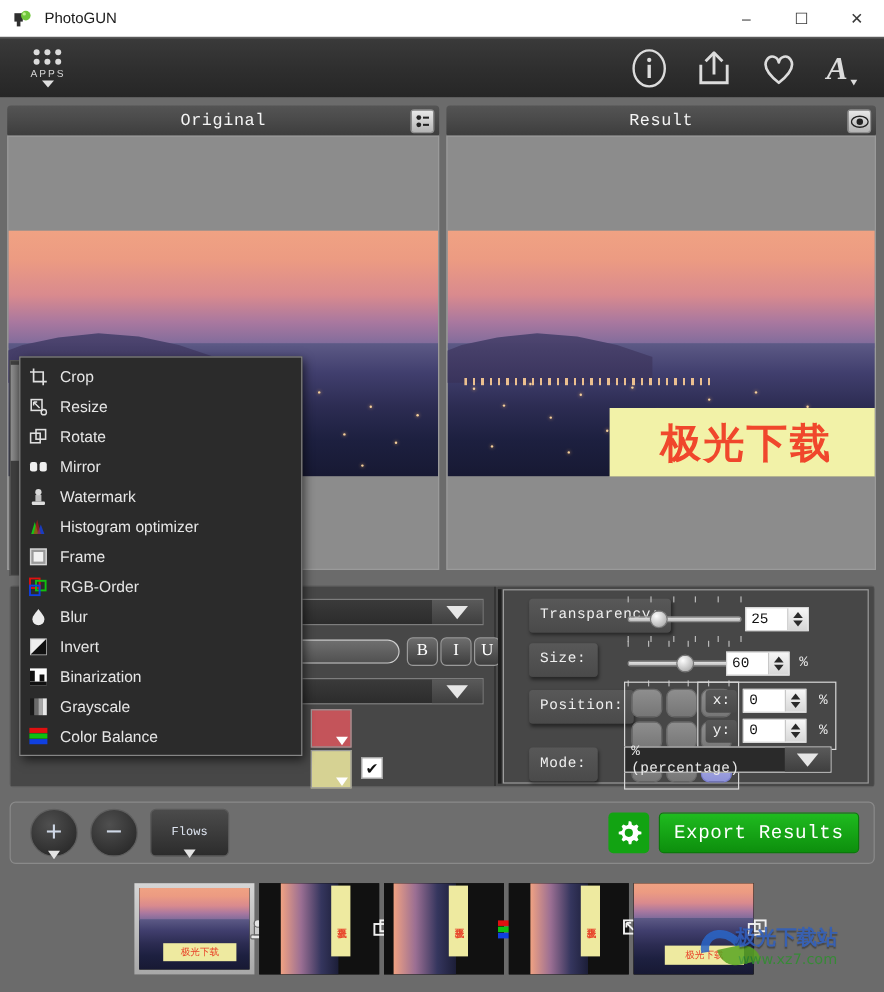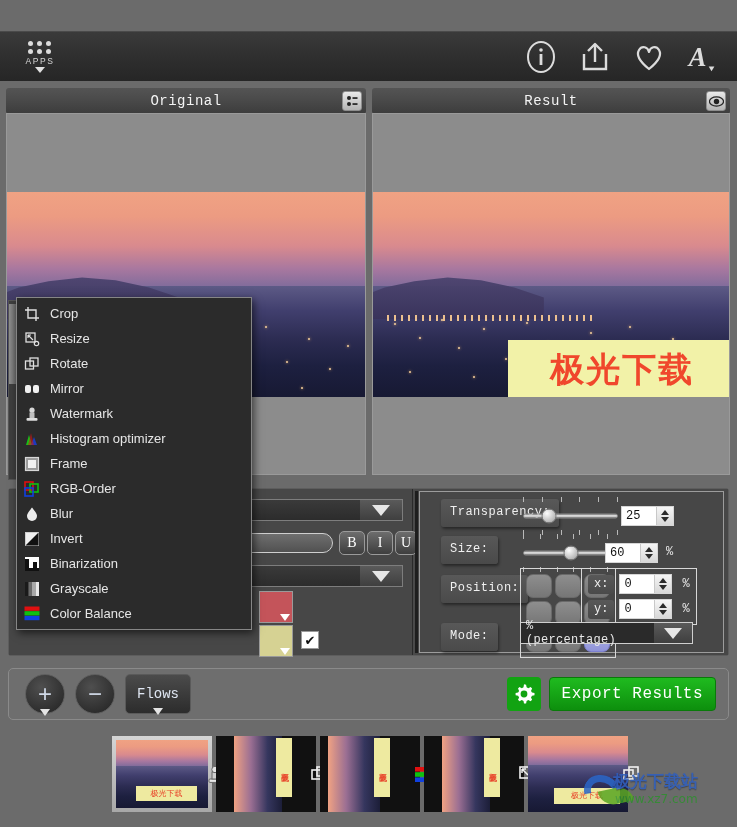--- a/index.html
+++ b/index.html
@@ -232,21 +232,21 @@
     color: #cfd8e6; font-size: 24px; cursor: pointer; font-family:"Liberation Sans",sans-serif;
   }
   .circ-btn .cc {
     position:absolute; bottom:-3px; left:50%; transform:translateX(-50%);
     width:0;height:0;border-left:5px solid transparent;border-right:5px solid transparent;
     border-top:7px solid #e4e4e4;
   }
   .flows-btn {
     position: relative; height: 40px; min-width: 66px; border-radius: 5px;
     background: linear-gradient(180deg,#4b4b4b,#2c2c2c); border: 1px solid #5a5a5a;
-    color: #dfe6f2; font-size: 14px; font-family: "Liberation Mono", monospace;
+    color: #dfe6f2; font-size: 10px; font-family: "Liberation Mono", monospace;
     display: flex; align-items: center; justify-content: center; padding: 0 10px; cursor: pointer;
   }
   .flows-btn .cc {
     position:absolute; bottom:-2px; left:50%; transform:translateX(-50%);
     width:0;height:0;border-left:5px solid transparent;border-right:5px solid transparent;
     border-top:7px solid #e4e4e4;
   }
   #gear-btn {
     width: 34px; height: 34px; border-radius: 4px; background: #12a312;
     display: flex; align-items: center; justify-content: center; cursor: pointer;
@@ -322,20 +322,36 @@
   #sitemark .leaf {
     position:absolute; left:14px; top:22px; width:34px; height:16px;
     background:#5aa522; border-radius: 0 16px 0 16px; transform: rotate(-12deg);
   }
 </style>
 </head>
 <body>
 
 <div id="app">
 
+  <div id="titlebar">
+    <span class="tb-icon">
+      <svg width="16" height="16" viewBox="0 0 16 16">
+        <rect x="1" y="4" width="7" height="7" fill="#2f2f2f"></rect>
+        <rect x="3" y="10" width="3" height="5" fill="#2f2f2f"></rect>
+        <circle cx="10.5" cy="6" r="4" fill="#6fc63a"></circle>
+        <circle cx="9.2" cy="4.6" r="1.4" fill="#bff08e"></circle>
+      </svg>
+    </span>
+    <span class="tb-title">PhotoGUN</span>
+    <div class="win-btns">
+      <div class="win-btn">–</div>
+      <div class="win-btn">☐</div>
+      <div class="win-btn close">✕</div>
+    </div>
+  </div>
 
   <div id="toolbar">
     <div id="apps-btn">
       <div class="dot-grid">
         <i></i>
           <i></i>
           <i></i>
           <i></i>
           <i></i>
           <i></i>

